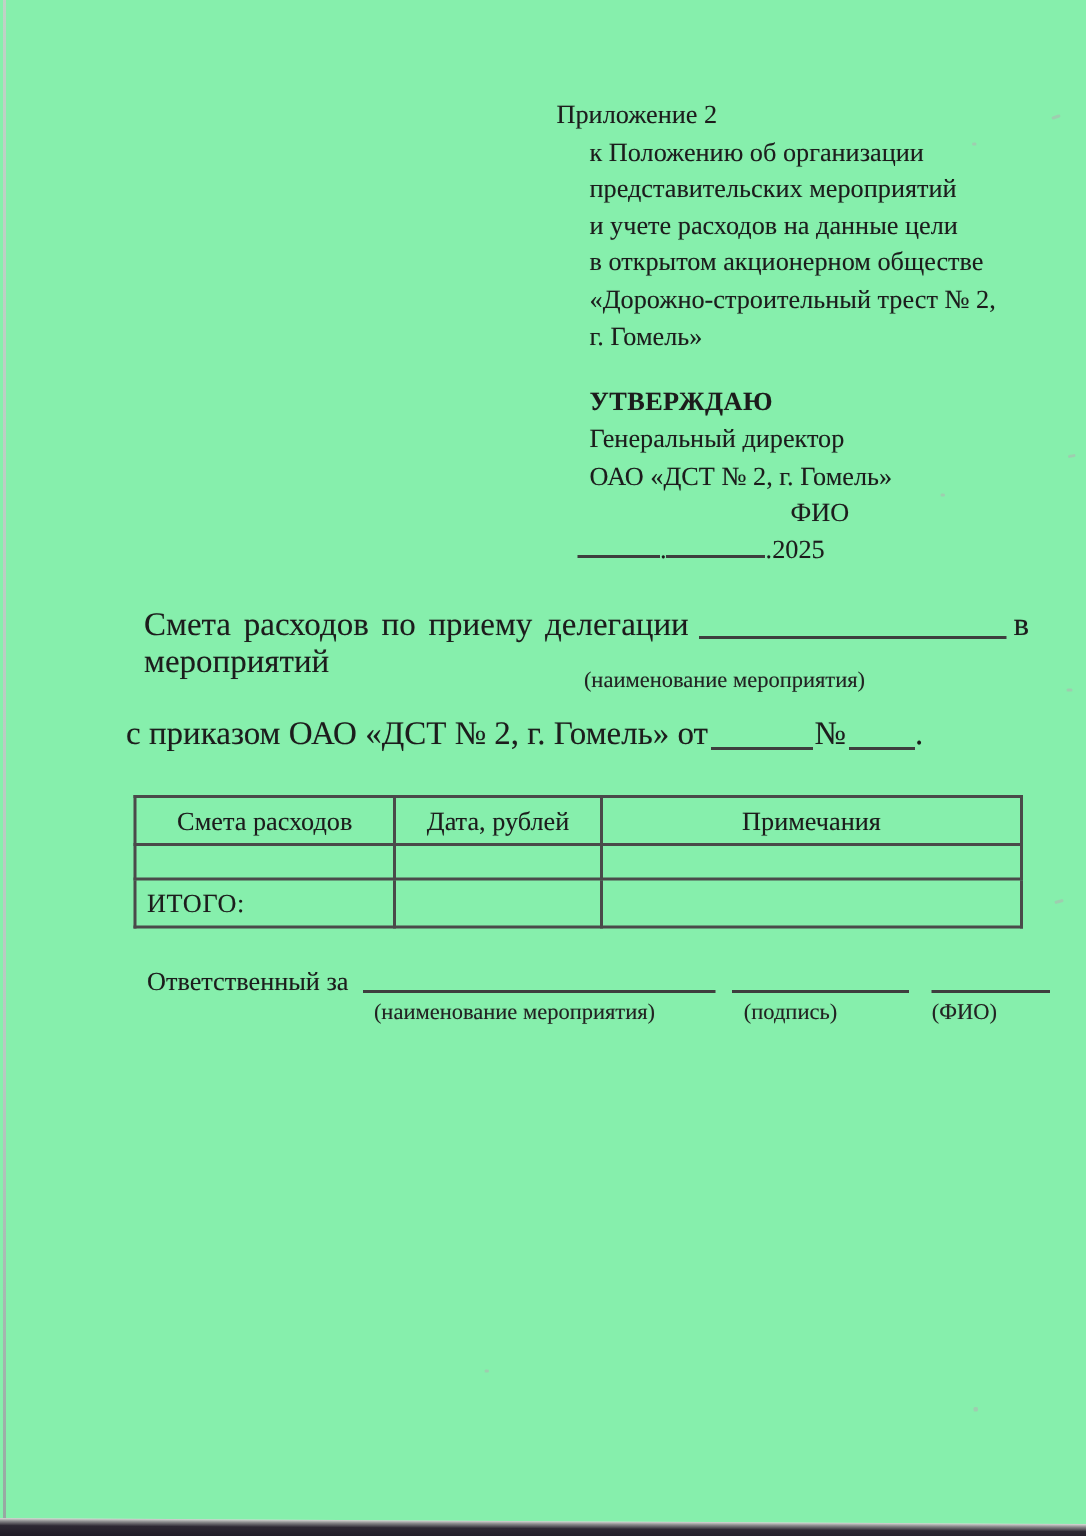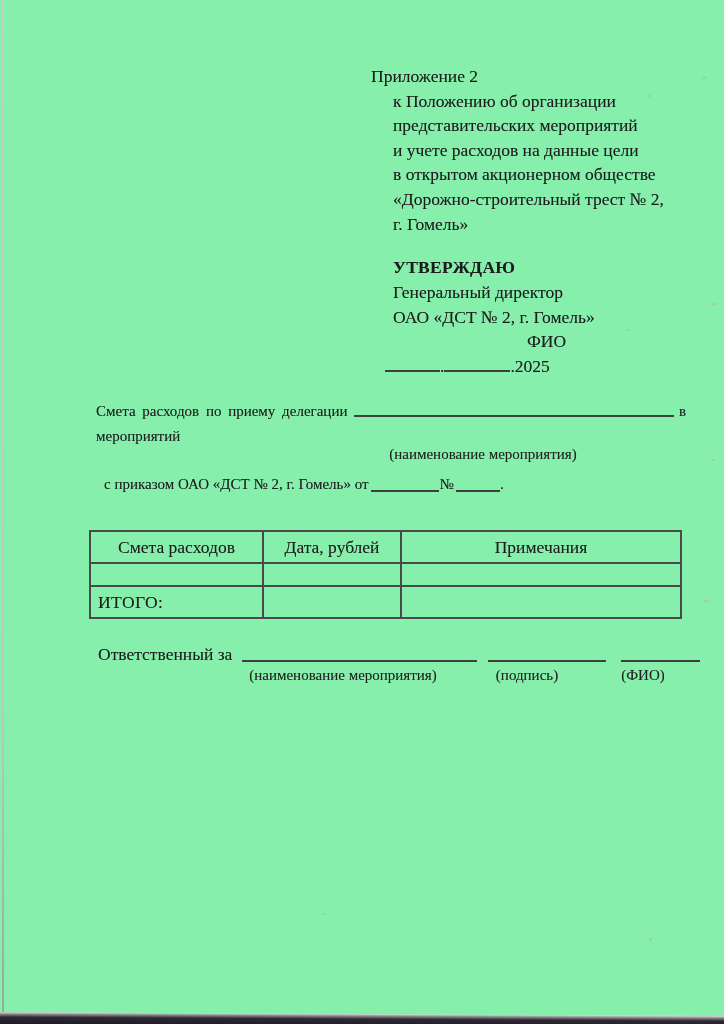--- a/index.html
+++ b/index.html
@@ -28,38 +28,38 @@
   .approval .fio { margin-left: 134px; }
   .approval .dateline { margin-left: -8px; }
   
   .bl {
     display: inline-block;
     border-bottom: 2px solid #3e3e3e;
     height: 14px;
     vertical-align: baseline;
   }
   
-  .body-line { position: absolute; font-size: 15px; white-space: nowrap; }
+  .body-line { position: absolute; font-size: 22px; white-space: nowrap; }
   .estimate-line {
     left: 96px; top: 403px; width: 590px;
     display: flex; align-items: flex-end;
   }
   .estimate-line .txt { word-spacing: 3px; }
   .estimate-line .fill {
     flex: 1; border-bottom: 2px solid #3e3e3e;
     margin: 0 0 3px 7px; height: 0;
   }
   .estimate-line .suffix { margin-left: 5px; }
   .wrap-line { left: 96px; top: 428px; }
   .caption {
     position: absolute; font-size: 15px; color: #222;
     text-align: center; white-space: nowrap;
   }
   .event-caption { left: 388px; top: 446px; width: 190px; }
-  .order-line { left: 104px; top: 476px; display: flex; align-items: flex-start; }
+  .order-line { left: 84px; top: 476px; display: flex; align-items: flex-end; }
   .order-line .bl { margin: 0 0 2px 2px; }
   .order-line .num { margin: 0 0 0 1px; }
   .date-place { left: 96px; top: 501px; }
   
   .expenses-table {
     position: absolute; left: 89px; top: 530px;
     border-collapse: collapse; table-layout: fixed;
     font-size: 17.5px; color: #1c1c1c;
   }
   .expenses-table td {

